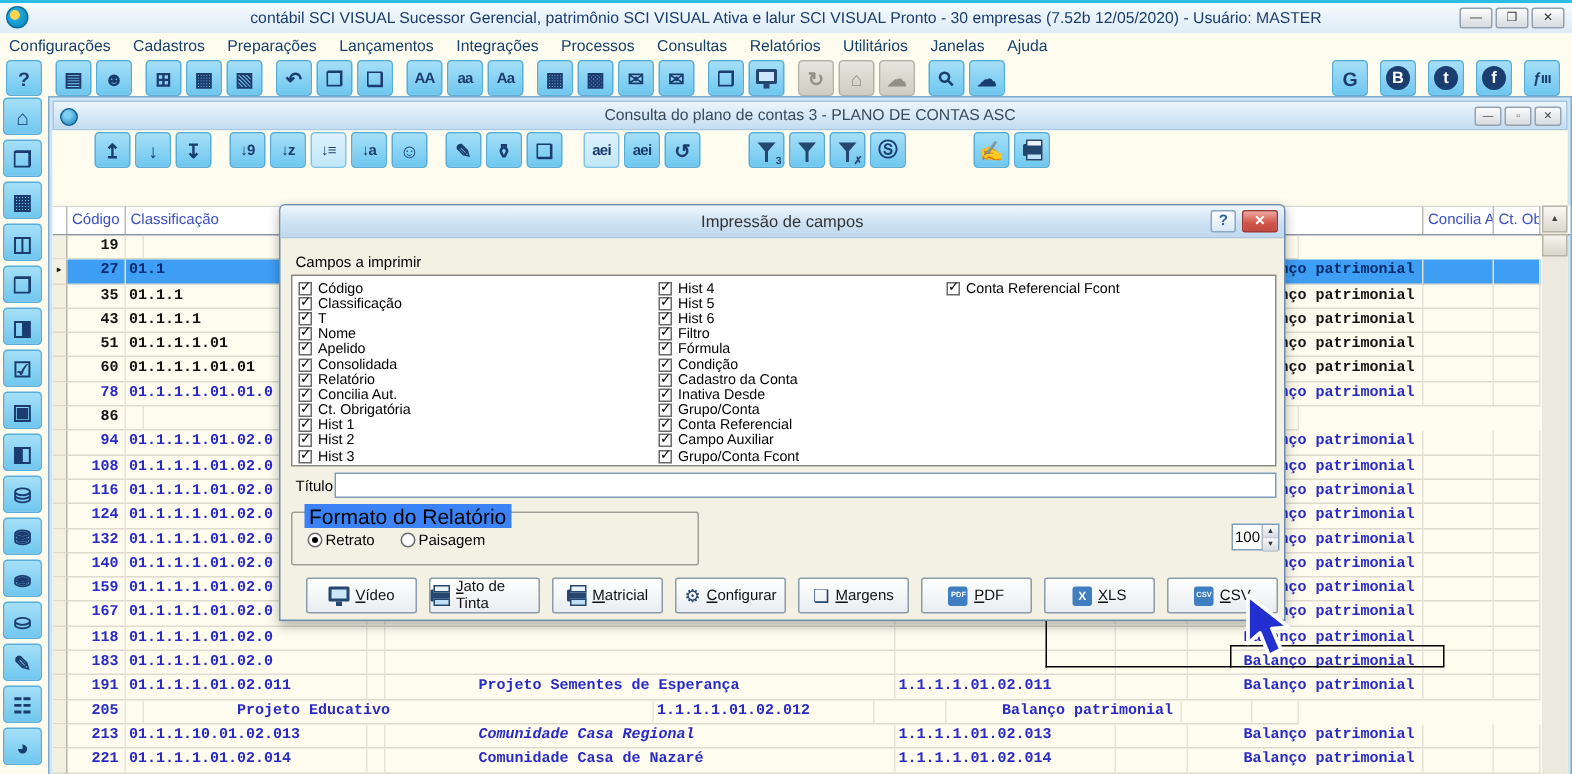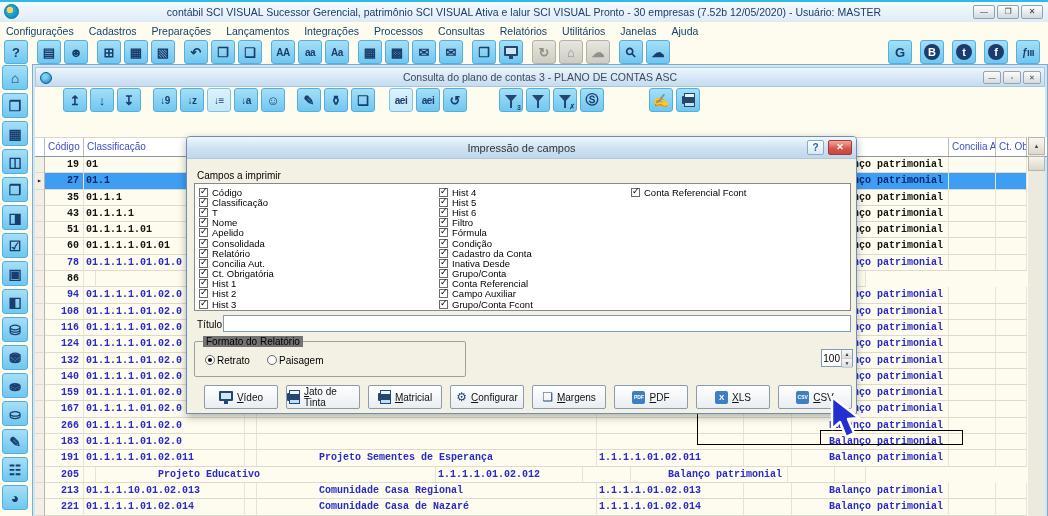--- a/index.html
+++ b/index.html
@@ -108,21 +108,21 @@
     border:1px solid #8A8A82; }
   .cb-col { position:absolute; top:3px; }
   .cb-item { display:flex; align-items:center; height:10.2px; }
   .cb-box { width:9px; height:9px; border:1px solid #6A6A6A; background:#fff; position:relative; flex:none; }
   .cb-box::after { content:"✓"; position:absolute; left:0px; top:-3px; font-size:9px; color:#000; }
   .cb-lbl { font-size:9.5px; color:#000; margin-left:4px; white-space:nowrap; }
   .titulo-input { position:absolute; left:36px; top:178px; width:628px; height:17px; background:#fff;
     border:1px solid #7F9DB9; font-size:10px; padding:0 3px; }
   .groupbox { position:absolute; left:7px; top:204px; width:272px; height:36px;
     border:1px solid #A0A098; border-radius:2px; }
-  .gb-label { position:absolute; left:8px; top:-6px; background:#737373; padding:0 3px; font-size:10px; }
+  .gb-label { position:absolute; left:8px; top:-6px; background:#3b82f6; padding:0 3px; font-size:14px; }
   .radio { position:absolute; width:10px; height:10px; border:1px solid #6A6A6A; border-radius:50%; background:#fff; }
   .radio.sel::after { content:""; position:absolute; left:2px; top:2px; width:4px; height:4px;
     border-radius:50%; background:#000; }
   .spinner { position:absolute; left:634px; top:212px; width:32px; height:18px; border:1px solid #7F9DB9;
     background:#fff; display:flex; }
   .spin-val { flex:1; font-size:10px; text-align:right; padding:3px 1px 0 0; }
   .spin-btns { width:11px; display:flex; flex-direction:column; border-left:1px solid #B0B8C0; }
   .spin-btns div { flex:1; font-size:5px; text-align:center; line-height:8px;
     background:linear-gradient(#F8F8F8,#D8DCE0); border-bottom:1px solid #C8CCD0; color:#333; }
   .dlg-buttons { position:absolute; left:17px; top:248px; display:flex; gap:8px; }
@@ -430,21 +430,20 @@
           <div class="gh" style="width: 147px;">Apelido</div>
           <div class="gh" style="width: 48px;">Consolidada</div>
           <div class="gh" style="width: 157px;">Relatório</div>
           <div class="gh" style="width: 47px;">Concilia Aut.</div>
           <div class="gh" style="width: 31px;">Ct. Ob</div>
         </div>
       <div class="grid-rows" id="grid-rows">
           <div class="grow tone-black">
             <div class="gc gutter" style="width: 10px;"></div>
             <div class="gc num" style="width: 39px;">19</div>
-            <div class="gc" style="width: 161px;">01</div>
             <div class="gc" style="width: 12px;"></div>
             <div class="gc" style="width: 340px;"></div>
             <div class="gc" style="width: 147px;"></div>
             <div class="gc" style="width: 48px;"></div>
             <div class="gc ralign" style="width: 157px;">Balanço patrimonial</div>
             <div class="gc" style="width: 47px;"></div>
             <div class="gc" style="width: 31px;"></div>
           </div>
           <div class="grow tone-black selected">
             <div class="gc gutter" style="width: 10px;">▸</div>
@@ -620,21 +619,21 @@
             <div class="gc" style="width: 12px;"></div>
             <div class="gc" style="width: 340px;"></div>
             <div class="gc" style="width: 147px;"></div>
             <div class="gc" style="width: 48px;"></div>
             <div class="gc ralign" style="width: 157px;">Balanço patrimonial</div>
             <div class="gc" style="width: 47px;"></div>
             <div class="gc" style="width: 31px;"></div>
           </div>
           <div class="grow tone-blue">
             <div class="gc gutter" style="width: 10px;"></div>
-            <div class="gc num" style="width: 39px;">266</div>
+            <div class="gc num" style="width: 39px;">118</div>
             <div class="gc" style="width: 161px;">01.1.1.1.01.02.0</div>
             <div class="gc" style="width: 12px;"></div>
             <div class="gc" style="width: 340px;"></div>
             <div class="gc" style="width: 147px;"></div>
             <div class="gc" style="width: 48px;"></div>
             <div class="gc ralign" style="width: 157px;">Balanço patrimonial</div>
             <div class="gc" style="width: 47px;"></div>
             <div class="gc" style="width: 31px;"></div>
           </div>
           <div class="grow tone-blue">
@@ -670,21 +669,21 @@
             <div class="gc" style="width: 48px;"></div>
             <div class="gc ralign" style="width: 157px;">Balanço patrimonial</div>
             <div class="gc" style="width: 47px;"></div>
             <div class="gc" style="width: 31px;"></div>
           </div>
           <div class="grow tone-blue">
             <div class="gc gutter" style="width: 10px;"></div>
             <div class="gc num" style="width: 39px;">213</div>
             <div class="gc" style="width: 161px;">01.1.1.10.01.02.013</div>
             <div class="gc" style="width: 12px;"></div>
-            <div class="gc indent" style="width: 340px;">Comunidade Casa Regional</div>
+            <div class="gc indent" style="width: 340px; font-style: italic;">Comunidade Casa Regional</div>
             <div class="gc" style="width: 147px;">1.1.1.1.01.02.013</div>
             <div class="gc" style="width: 48px;"></div>
             <div class="gc ralign" style="width: 157px;">Balanço patrimonial</div>
             <div class="gc" style="width: 47px;"></div>
             <div class="gc" style="width: 31px;"></div>
           </div>
           <div class="grow tone-blue">
             <div class="gc gutter" style="width: 10px;"></div>
             <div class="gc num" style="width: 39px;">221</div>
             <div class="gc" style="width: 161px;">01.1.1.1.01.02.014</div>

